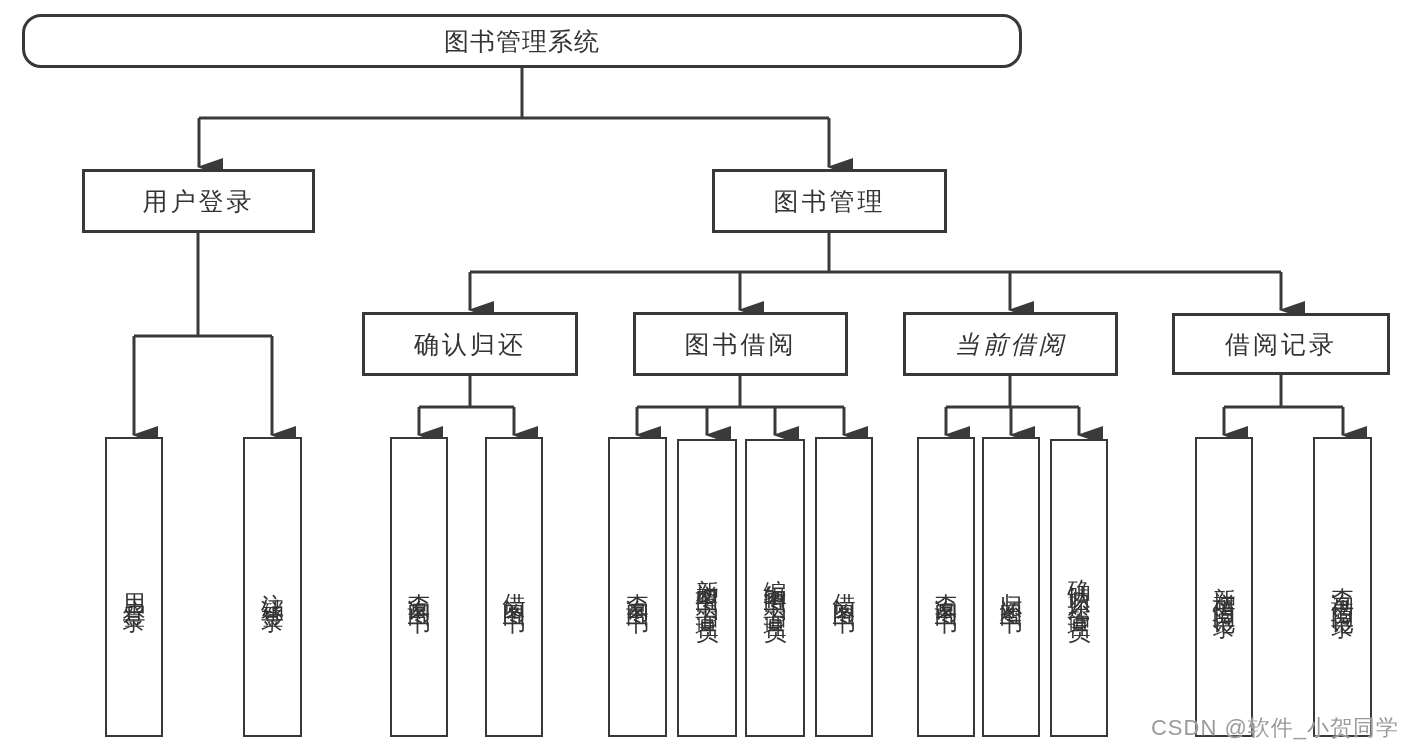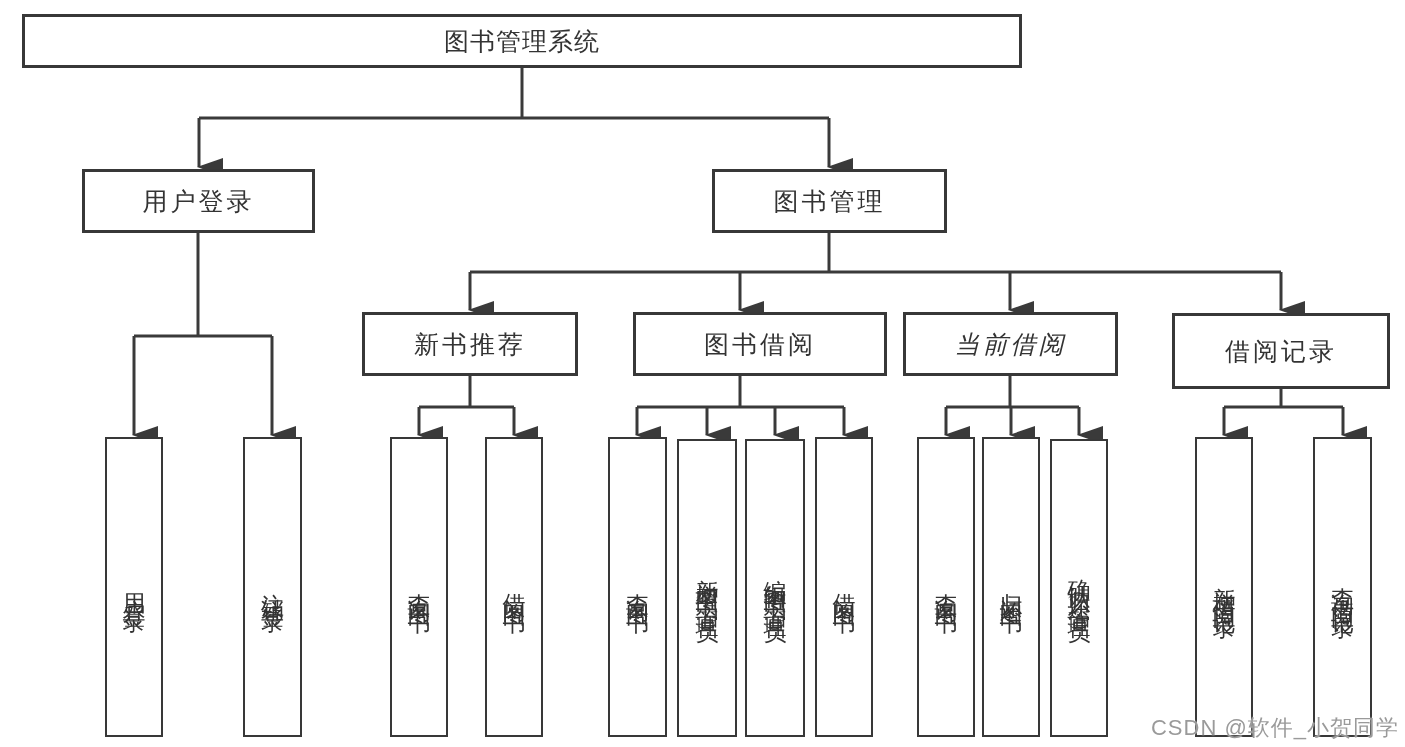--- a/index.html
+++ b/index.html
@@ -16,21 +16,21 @@
     border:3px solid #383838;
     box-sizing:border-box;
     display:flex;
     align-items:center;
     justify-content:center;
     color:#333333;
     font-size:25px;
     letter-spacing:3px;
     white-space:nowrap;
   }
-  .node.root{font-size:25px;letter-spacing:1px;}
+  .node.root{font-size:25px;letter-spacing:1px;border-radius:19px;}
   .leaf{
     position:absolute;
     background:#ffffff;
     border:2.5px solid #383838;
     box-sizing:border-box;
     display:flex;
     align-items:center;
     justify-content:center;
     color:#333333;
   }
@@ -128,29 +128,29 @@
   </div>
 
   <div class="node" style="left:82px;top:169px;width:233px;height:64px;">
     <span>用户登录</span>
   </div>
   <div class="node" style="left:712px;top:169px;width:235px;height:64px;text-align:center;">
     <span>图书管理</span>
   </div>
 
   <div class="node" style="left:362px;top:312px;width:216px;height:64px;">
-    <span>新书推荐</span>
+    <span>确认归还</span>
   </div>
-  <div class="node" style="left:633px;top:312px;width:254px;height:64px;">
+  <div class="node" style="left:633px;top:312px;width:215px;height:64px;">
     <span>图书借阅</span>
   </div>
   <div class="node" style="left:903px;top:312px;width:215px;height:64px;font-style:italic;">
     <span>当前借阅</span>
   </div>
-  <div class="node" style="left:1172px;top:313px;width:218px;height:76px;text-align:right;">
+  <div class="node" style="left:1172px;top:313px;width:218px;height:62px;text-align:right;">
     <span>借阅记录</span>
   </div>
 
   <div class="leaf" style="left:105px;top:437px;width:58px;height:300px;">
     <span>用户登录</span>
   </div>
   <div class="leaf" style="left:243px;top:437px;width:59px;height:300px;">
     <span>注销登录</span>
   </div>
 

